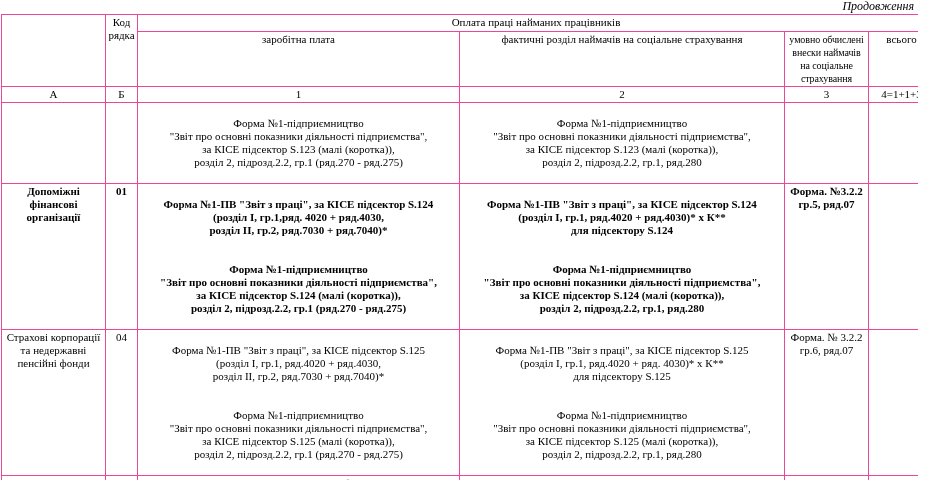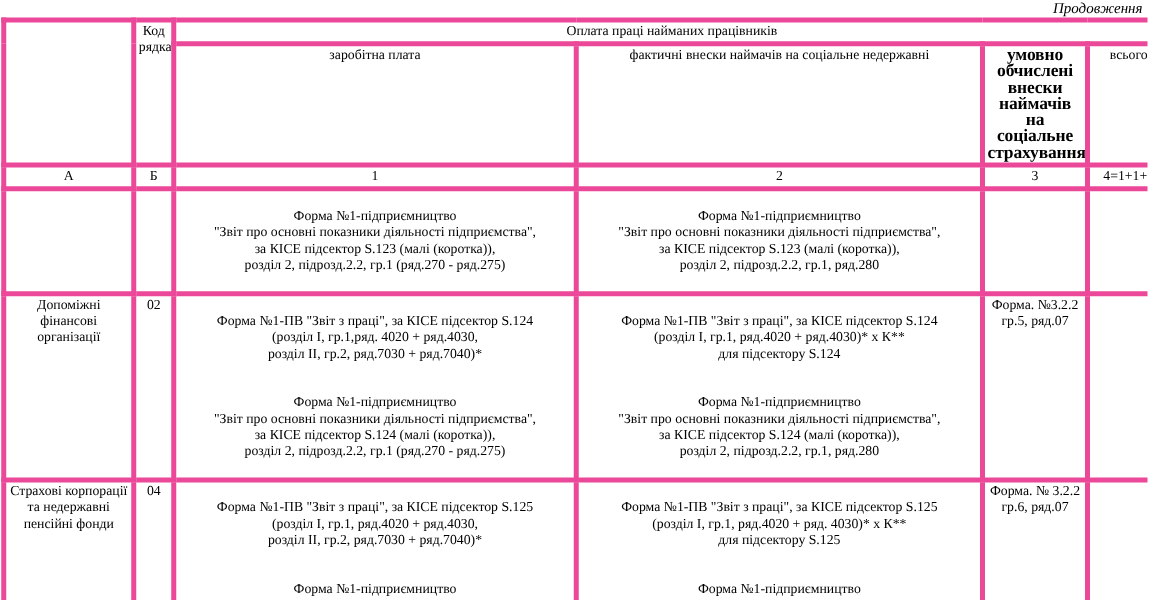--- a/index.html
+++ b/index.html
@@ -26,37 +26,37 @@
   table.report {
     border-collapse: collapse;
     table-layout: fixed;
     width: 933px;
     margin-left: 1px;
     font-size: 11px;
     line-height: 13px;
     border-bottom: 2px solid #000;
   }
   table.report td {
-    border: 4px solid #ec4899;
+    border: 1px solid #ec4899;
     padding: 1px 2px;
     vertical-align: top;
     text-align: center;
     white-space: pre-line;
     overflow: hidden;
   }
   td.left { text-align: left; padding-left: 4px; }
   td.mid { vertical-align: middle; }
-  td.tight { font-size: 14px; letter-spacing: -0.1px; padding: 1px 1px; font-weight: bold; }
+  td.tight { font-size: 10px; letter-spacing: -0.1px; padding: 1px 1px; }
   td.bold { font-weight: bold; }
   .block + .block { margin-top: 13px; }
   tr.tr-h1 { height: 17px; }
   tr.tr-h2 { height: 50px; margin-top: 36px; }
   tr.tr-idx { height: 15px; }
   tr.tr-r1 { height: 65px; }
-  tr.tr-r04 { height: 125px; }
+  tr.tr-r04 { height: 125px; font-weight: bold; }
   tr.tr-r05 { height: 121px; margin-top: 48px; }
   tr.tr-r06 { height: 16px; }
 </style>
 </head>
 <body>
 
 <div class="page">
 
   <div class="continuation">Продовження</div>
 
@@ -73,21 +73,21 @@
     <tbody>
         <tr class="tr-h1">
       <td rowspan="2" class="left"></td>
       <td rowspan="2">Код
 рядка</td>
       <td colspan="4">Оплата праці найманих працівників</td>
     </tr>
 
     <tr class="tr-h2">
       <td>заробітна плата</td>
-      <td>фактичні внески наймачів на соціальне недержавні</td>
+      <td>фактичні розділ наймачів на соціальне страхування</td>
       <td class="tight">умовно обчислені
 внески наймачів
 на соціальне
 страхування</td>
       <td>всього</td>
     </tr>
 
     <tr class="tr-idx">
       <td>А</td>
       <td>Б</td>
@@ -111,21 +111,21 @@
 "Звіт про основні показники діяльності підприємства",
 за КІСЕ підсектор S.123 (малі (коротка)),
 розділ 2, підрозд.2.2, гр.1, ряд.280</div>
       </td>
       <td></td>
       <td></td>
     </tr>
 
     <tr class="tr-r04">
       <td class="left">Допоміжні фінансові організації</td>
-      <td>02</td>
+      <td>01</td>
       <td>
         <div class="block">Форма №1-ПВ "Звіт з праці", за КІСЕ підсектор S.124
 (розділ І, гр.1,ряд. 4020 + ряд.4030,
 розділ ІІ, гр.2, ряд.7030 + ряд.7040)*</div>
         <div class="block">Форма №1-підприємництво
 "Звіт про основні показники діяльності підприємства",
 за КІСЕ підсектор S.124 (малі (коротка)),
 розділ 2, підрозд.2.2, гр.1 (ряд.270 - ряд.275)</div>
       </td>
       <td>

